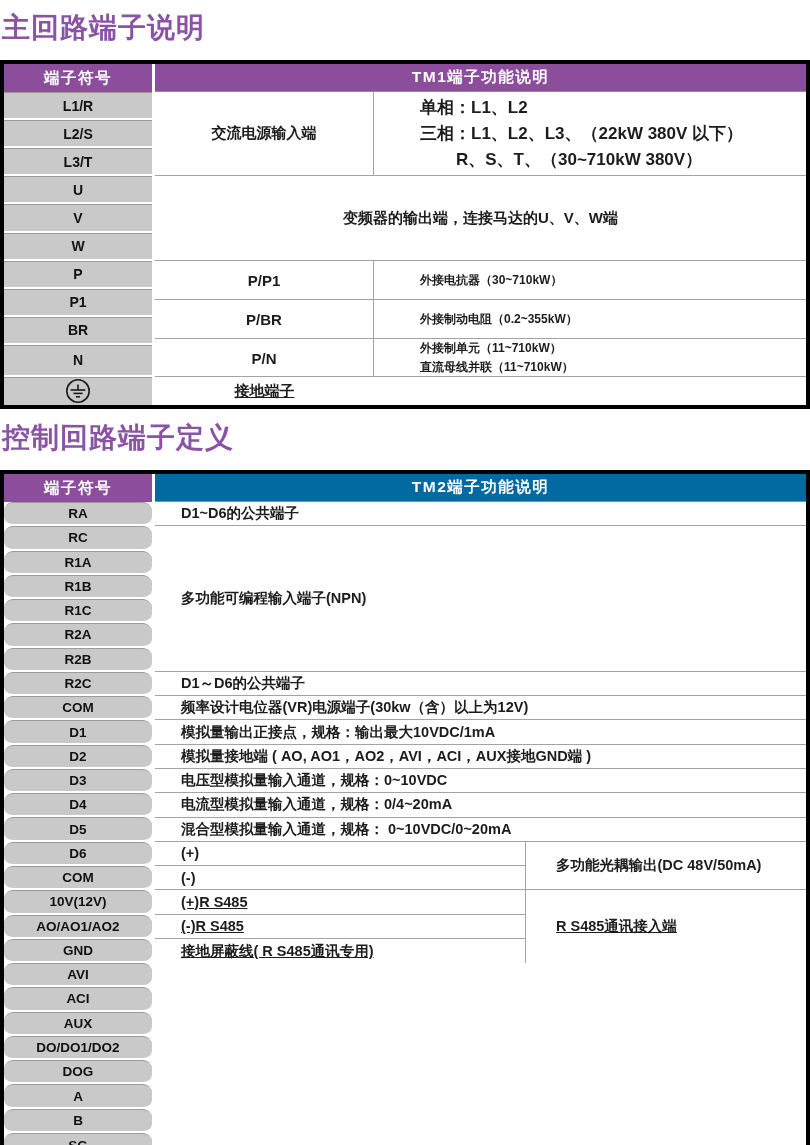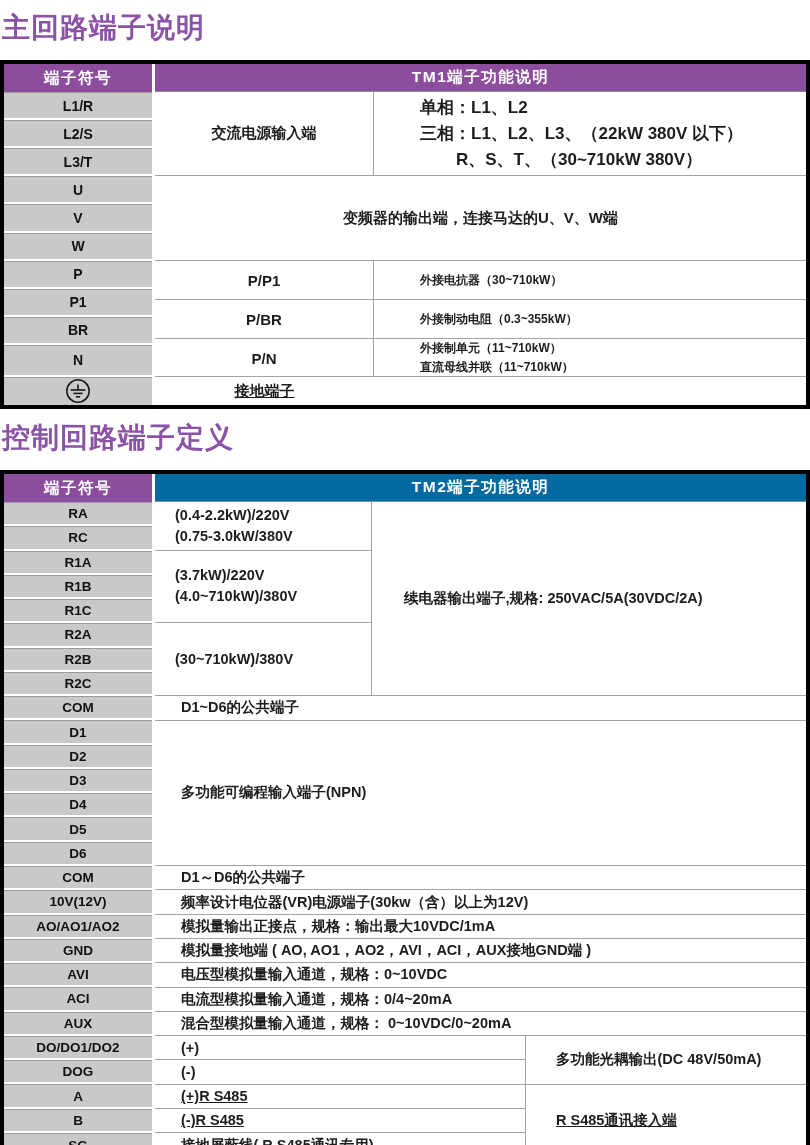--- a/index.html
+++ b/index.html
@@ -74,21 +74,21 @@
   .t1-desc1{flex:1;display:flex;flex-direction:column;justify-content:center;
     padding-left:46px;font-size:17px;font-weight:600;line-height:26px;box-sizing:border-box;}
   .t1-desc1 .indent{padding-left:36px;}
   .t1-band2{height:85px;}
   .t1-band3{height:116px;}
   .h39{height:39px;}
   .h38{height:38px;}
   .t1-band4{height:28px;display:flex;align-items:center;}
   .t1-ground-label{width:219px;text-align:center;font-size:15px;font-weight:600;}
   
-  .t2 .sym{font-size:13.5px;}
+  .t2 .sym{font-size:13.5px;border-radius:9px;}
   .t2-relay{height:194.24px;}
   .t2-mid{width:217px;}
   .hr2{height:48.56px;}
   .hr3{height:72.84px;}
   .mcell.lines{flex-direction:column;align-items:flex-start;justify-content:center;
     padding-left:20px;line-height:21px;font-size:14.5px;}
   .t2-relay-desc{flex:1;display:flex;align-items:center;padding-left:32px;
     font-size:14.5px;font-weight:600;box-sizing:border-box;}
   .row{
     height:24.28px;flex:none;
@@ -164,21 +164,21 @@
       <div class="mstack t1-mid">
         <div class="mcell h39 bb">P/P1</div>
         <div class="mcell h39 bb">P/BR</div>
         <div class="mcell h38">P/N</div>
       </div>
       <div class="dstack">
         <div class="dcell h39 bb">
           <div>外接电抗器（30~710kW）</div>
         </div>
         <div class="dcell h39 bb">
-          <div>外接制动电阻（0.3~355kW）</div>
+          <div>外接制动电阻（0.2~355kW）</div>
         </div>
         <div class="dcell h38">
           <div>外接制单元（11~710kW）</div>
           <div>直流母线并联（11~710kW）</div>
         </div>
       </div>
     </div>
 
     <div class="band t1-band4 nb">
       <div class="t1-ground-label">接地端子</div>
@@ -219,36 +219,20 @@
     <div class="sym r24">A</div>
     <div class="sym r24">B</div>
     <div class="sym r24 last">SG</div>
   </div>
 
   <div class="gapcol"></div>
 
   <div class="content">
     <div class="phead" style="background:#0369a1">TM2端子功能说明</div>
 
-    <div class="band t2-relay">
-      <div class="mstack t2-mid">
-        <div class="mcell lines hr2 bb">
-          <div>(0.4-2.2kW)/220V</div>
-          <div>(0.75-3.0kW/380V</div>
-        </div>
-        <div class="mcell lines hr3 bb">
-          <div>(3.7kW)/220V</div>
-          <div>(4.0~710kW)/380V</div>
-        </div>
-        <div class="mcell lines hr3">
-          <div>(30~710kW)/380V</div>
-        </div>
-      </div>
-      <div class="t2-relay-desc">续电器输出端子,规格: 250VAC/5A(30VDC/2A)</div>
-    </div>
 
     <div class="row">D1~D6的公共端子</div>
 
     <div class="t2-dband">多功能可编程输入端子(NPN)</div>
 
     <div class="row">D1～D6的公共端子</div>
 
     <div class="row">频率设计电位器(VR)电源端子(30kw（含）以上为12V)</div>
     <div class="row">模拟量输出正接点，规格：输出最大10VDC/1mA</div>
     <div class="row">模拟量接地端 ( AO, AO1，AO2，AVI，ACI，AUX接地GND端 )</div>

